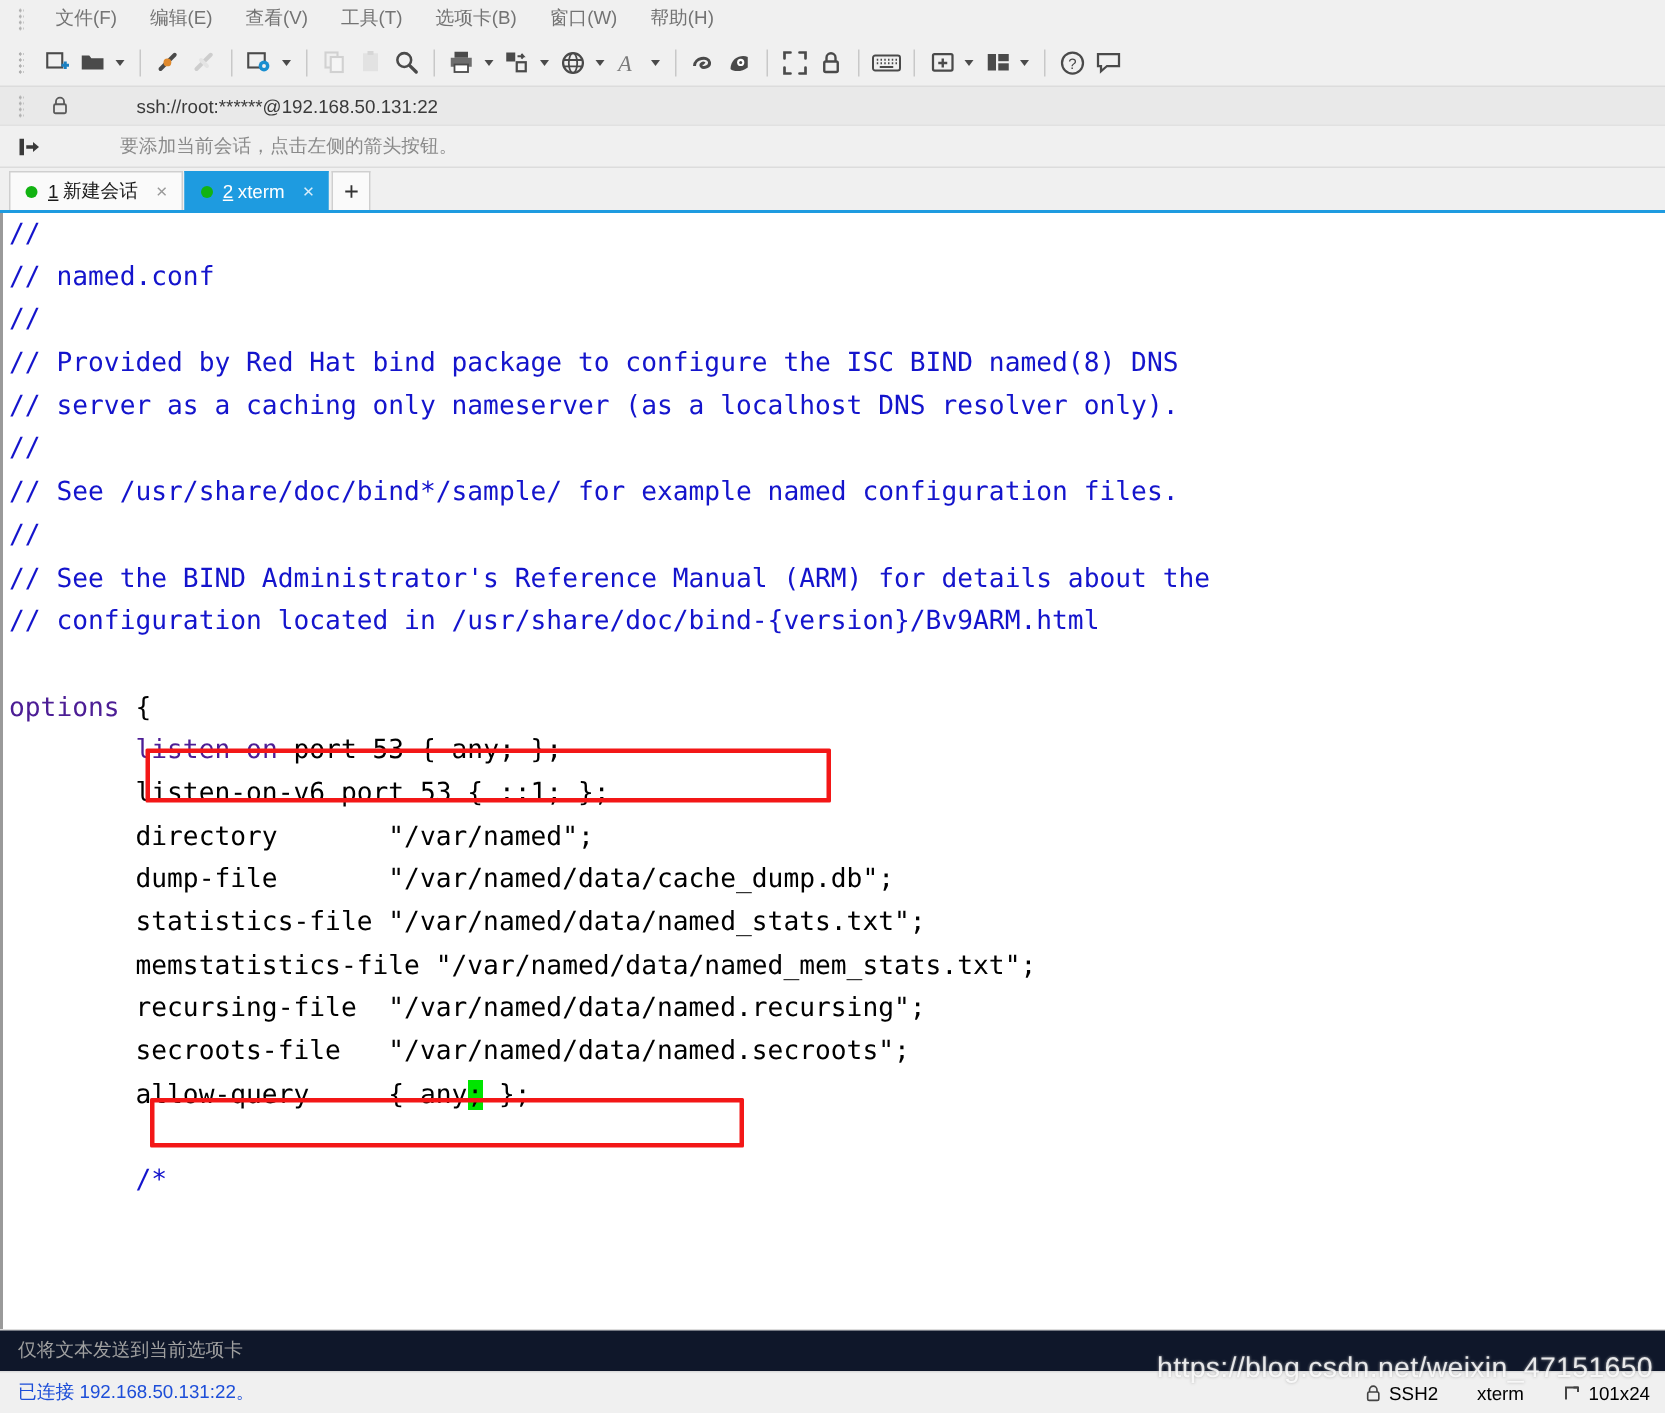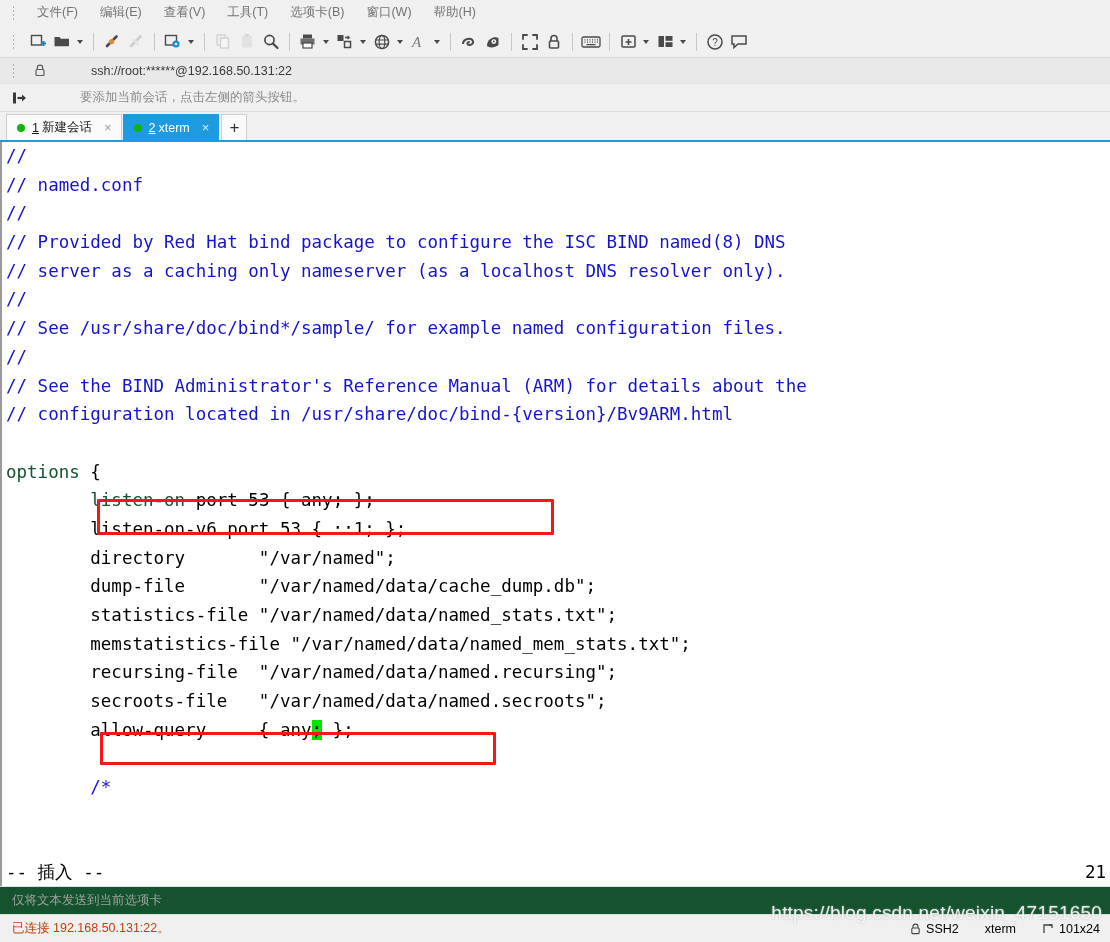--- a/index.html
+++ b/index.html
@@ -190,21 +190,21 @@
     left: 6px; right: 0; top: 0; bottom: 0;
     font-family: "DejaVu Sans Mono", "Liberation Mono", monospace;
     font-size: 17.5px;
     line-height: 28.7px;
     color: #000000;
     white-space: pre;
     letter-spacing: 0px;
   }
   .row { height: 28.7px; }
   .cmt { color: #1414cc; }
-  .kw  { color: #14532d; }
+  .kw  { color: #4c1d95; }
   .cursor-blk {
     background: #00e500;
     color: #000000;
   }
 
   
   .redbox {
     position: absolute;
     border: 3px solid #f31717;
     pointer-events: none;
@@ -220,35 +220,35 @@
     display: flex; align-items: center;
     font-family: "DejaVu Sans Mono", "Liberation Mono", monospace;
     font-size: 17.5px;
     color: #000;
   }
   .vim-status .right { margin-left: auto; padding-right: 0px; }
 
   
   .sendbar {
     height: 28px; flex: 0 0 28px;
-    background: #14532d;
+    background: #0f172a;
     display: flex; align-items: center;
     padding-left: 12px;
     border-top: 1px solid #dcdcdc;
   }
   .sendbar-text { font-size: 12.5px; color: #a0a0a0; }
   .statusbar {
     height: 28px; flex: 0 0 28px;
     background: #f0f0f0;
     display: flex; align-items: center;
     padding: 0 10px 0 12px;
     border-top: 1px solid #dcdcdc;
     position: relative;
   }
-  .status-left { font-size: 12.5px; color: #c2410c; }
+  .status-left { font-size: 12.5px; color: #1d4ed8; }
   .status-right {
     margin-left: auto;
     display: flex; align-items: center;
     font-size: 12.5px; color: #000000;
   }
   .status-cell { display:flex; align-items:center; margin-left: 26px; white-space: nowrap; }
   .status-cell .ic { margin-right: 5px; display:flex; }
 
   
   .watermark {
@@ -509,24 +509,20 @@
       <span class="tab-label">xterm</span>
       <span class="tab-close">×</span>
     </div>
     <div class="tab-add">+</div>
   </div>
 
   <div class="terminal-wrap">
     <div class="term-left-border"></div>
     <div class="screen" id="screen"><div class="row"><span class="cmt">//</span></div><div class="row"><span class="cmt">// named.conf</span></div><div class="row"><span class="cmt">//</span></div><div class="row"><span class="cmt">// Provided by Red Hat bind package to configure the ISC BIND named(8) DNS</span></div><div class="row"><span class="cmt">// server as a caching only nameserver (as a localhost DNS resolver only).</span></div><div class="row"><span class="cmt">//</span></div><div class="row"><span class="cmt">// See /usr/share/doc/bind*/sample/ for example named configuration files.</span></div><div class="row"><span class="cmt">//</span></div><div class="row"><span class="cmt">// See the BIND Administrator's Reference Manual (ARM) for details about the</span></div><div class="row"><span class="cmt">// configuration located in /usr/share/doc/bind-{version}/Bv9ARM.html</span></div><div class="row">&nbsp;</div><div class="row"><span class="kw">options</span><span> {</span></div><div class="row"><span>        </span><span class="kw">listen-on</span><span> port 53 { any; };</span></div><div class="row"><span>        listen-on-v6 port 53 { ::1; };</span></div><div class="row"><span>        directory       "/var/named";</span></div><div class="row"><span>        dump-file       "/var/named/data/cache_dump.db";</span></div><div class="row"><span>        statistics-file "/var/named/data/named_stats.txt";</span></div><div class="row"><span>        memstatistics-file "/var/named/data/named_mem_stats.txt";</span></div><div class="row"><span>        recursing-file  "/var/named/data/named.recursing";</span></div><div class="row"><span>        secroots-file   "/var/named/data/named.secroots";</span></div><div class="row"><span>        allow-query     { any</span><span class="cursor-blk">;</span><span> };</span></div><div class="row">&nbsp;</div><div class="row"><span class="cmt">        /*</span></div></div>
 
-    <div class="vim-status">
-      <span>-- 插入 --</span>
-      <span class="right">21</span>
-    </div>
 
     <div id="annotations">
         <div class="redbox" style="left: 97px; top: 357px; width: 457px; height: 36px; border-color: rgb(243, 23, 23);"></div>
         <div class="redbox" style="left: 100px; top: 590px; width: 396px; height: 33px; border-color: rgb(243, 23, 23);"></div>
       </div>
   </div>
 
   <div class="sendbar">
     <span class="sendbar-text">仅将文本发送到当前选项卡</span>
   </div>

